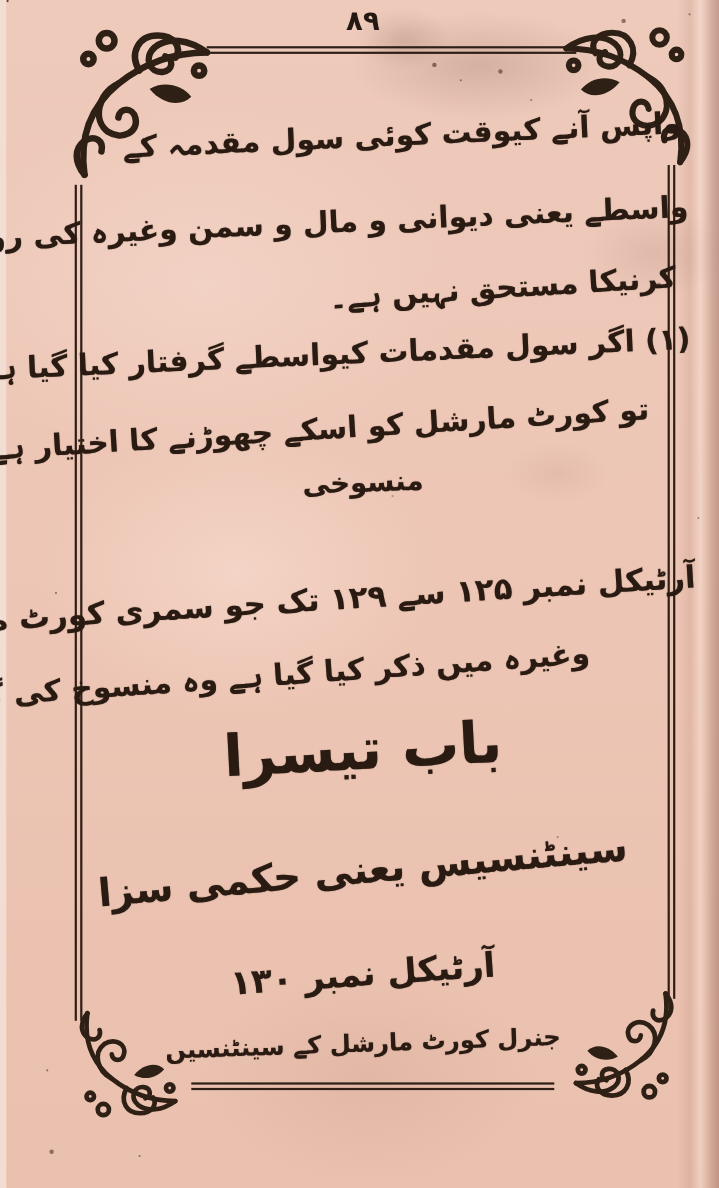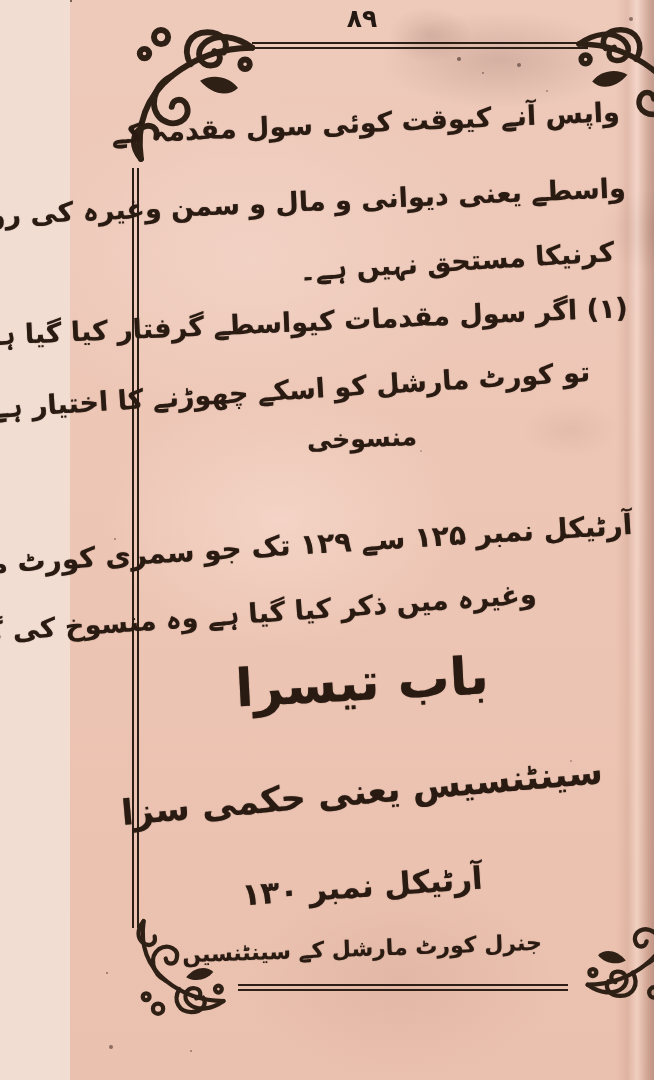--- a/index.html
+++ b/index.html
@@ -2,21 +2,21 @@
 <html lang="ur" dir="rtl"><head>
 <meta charset="utf-8">
 <style>
   html,body{margin:0;padding:0;}
   body{
     width:654px;height:1080px;overflow:hidden;
     font-family:"DejaVu Sans",sans-serif;
     background:#f2ddd2;
   }
   .page{
-    position:relative;width:584px;height:1080px;
+    position:relative;width:648px;height:1080px;
     background-color:#edc6b6;
     background-image:
       radial-gradient(ellipse 170px 70px at 430px 60px, rgba(80,45,35,0.16), transparent 70%),
       radial-gradient(ellipse 60px 40px  at 360px 35px, rgba(80,45,35,0.14), transparent 70%),
       radial-gradient(ellipse 90px 60px  at 590px 230px, rgba(90,50,40,0.10), transparent 70%),
       radial-gradient(ellipse 70px 40px  at 500px 430px, rgba(120,70,55,0.08), transparent 70%),
       radial-gradient(ellipse 240px 170px at 210px 520px, rgba(255,238,228,0.35), transparent 75%),
       radial-gradient(ellipse 220px 140px at 330px 980px, rgba(150,95,75,0.10), transparent 70%),
       radial-gradient(ellipse 320px 220px at 180px 260px, rgba(255,240,232,0.25), transparent 75%),
       linear-gradient(180deg,#eecabb 0%,#edc5b4 55%,#eac0ae 100%);

